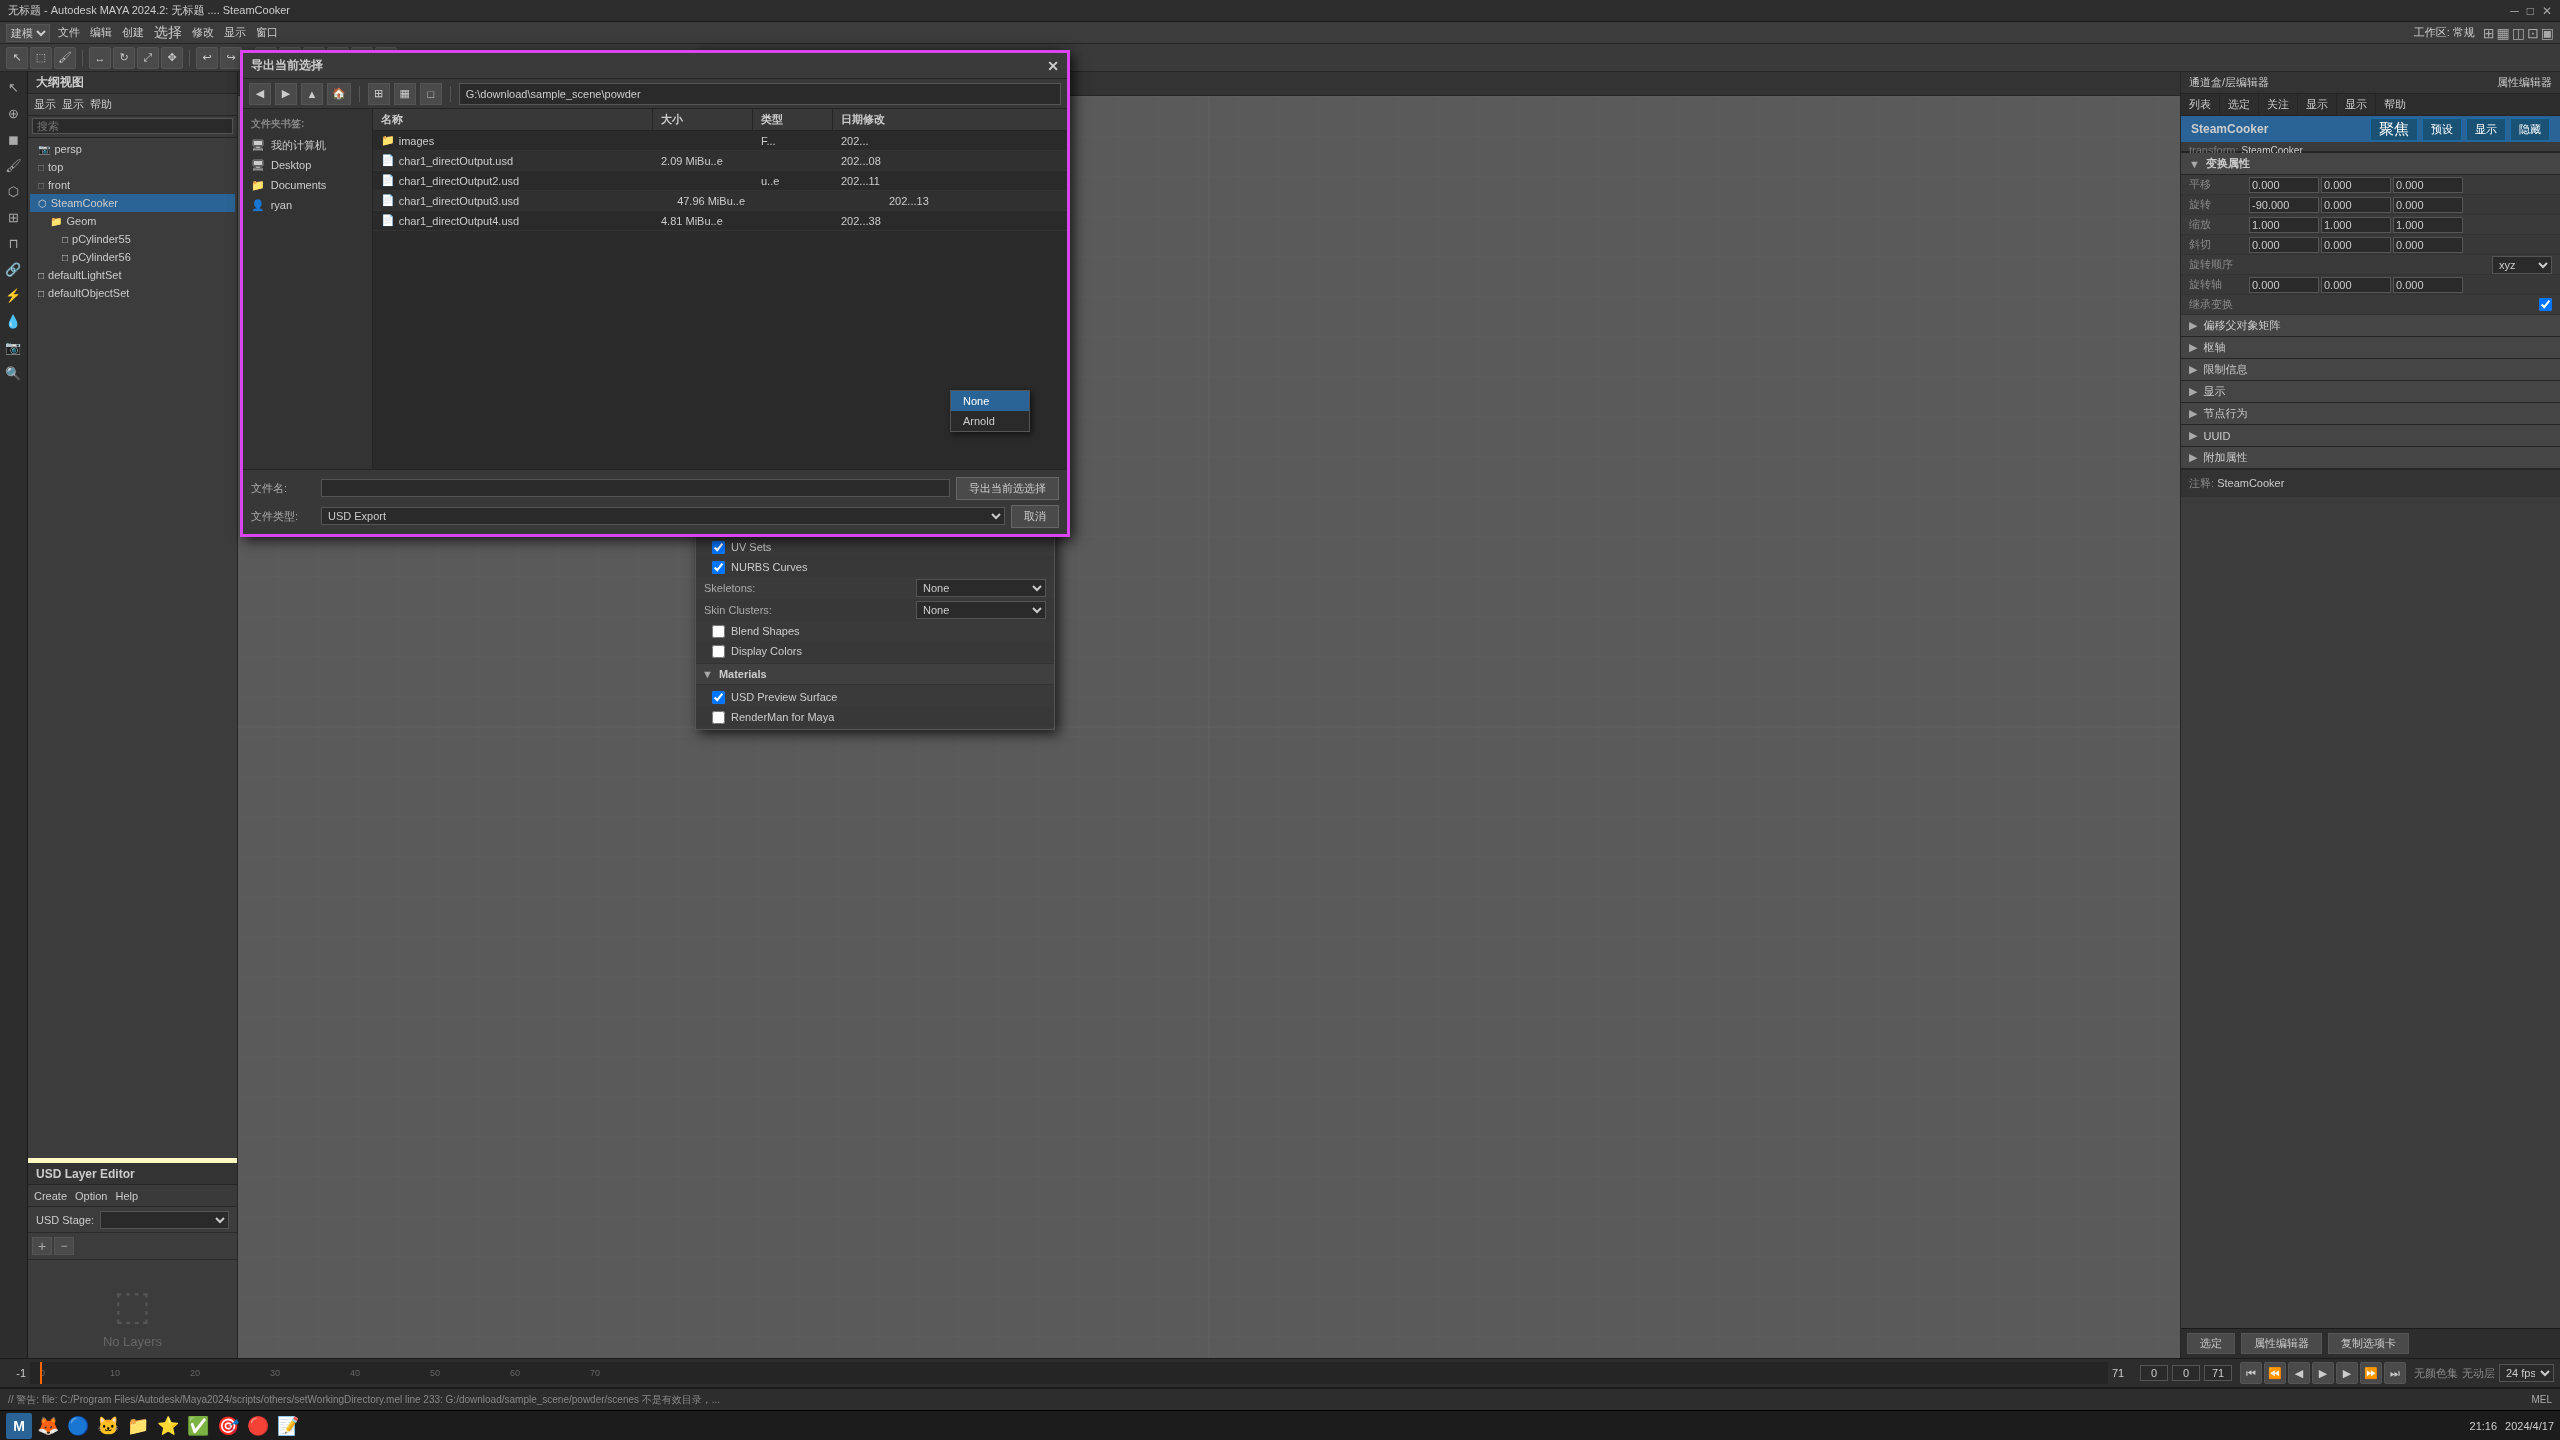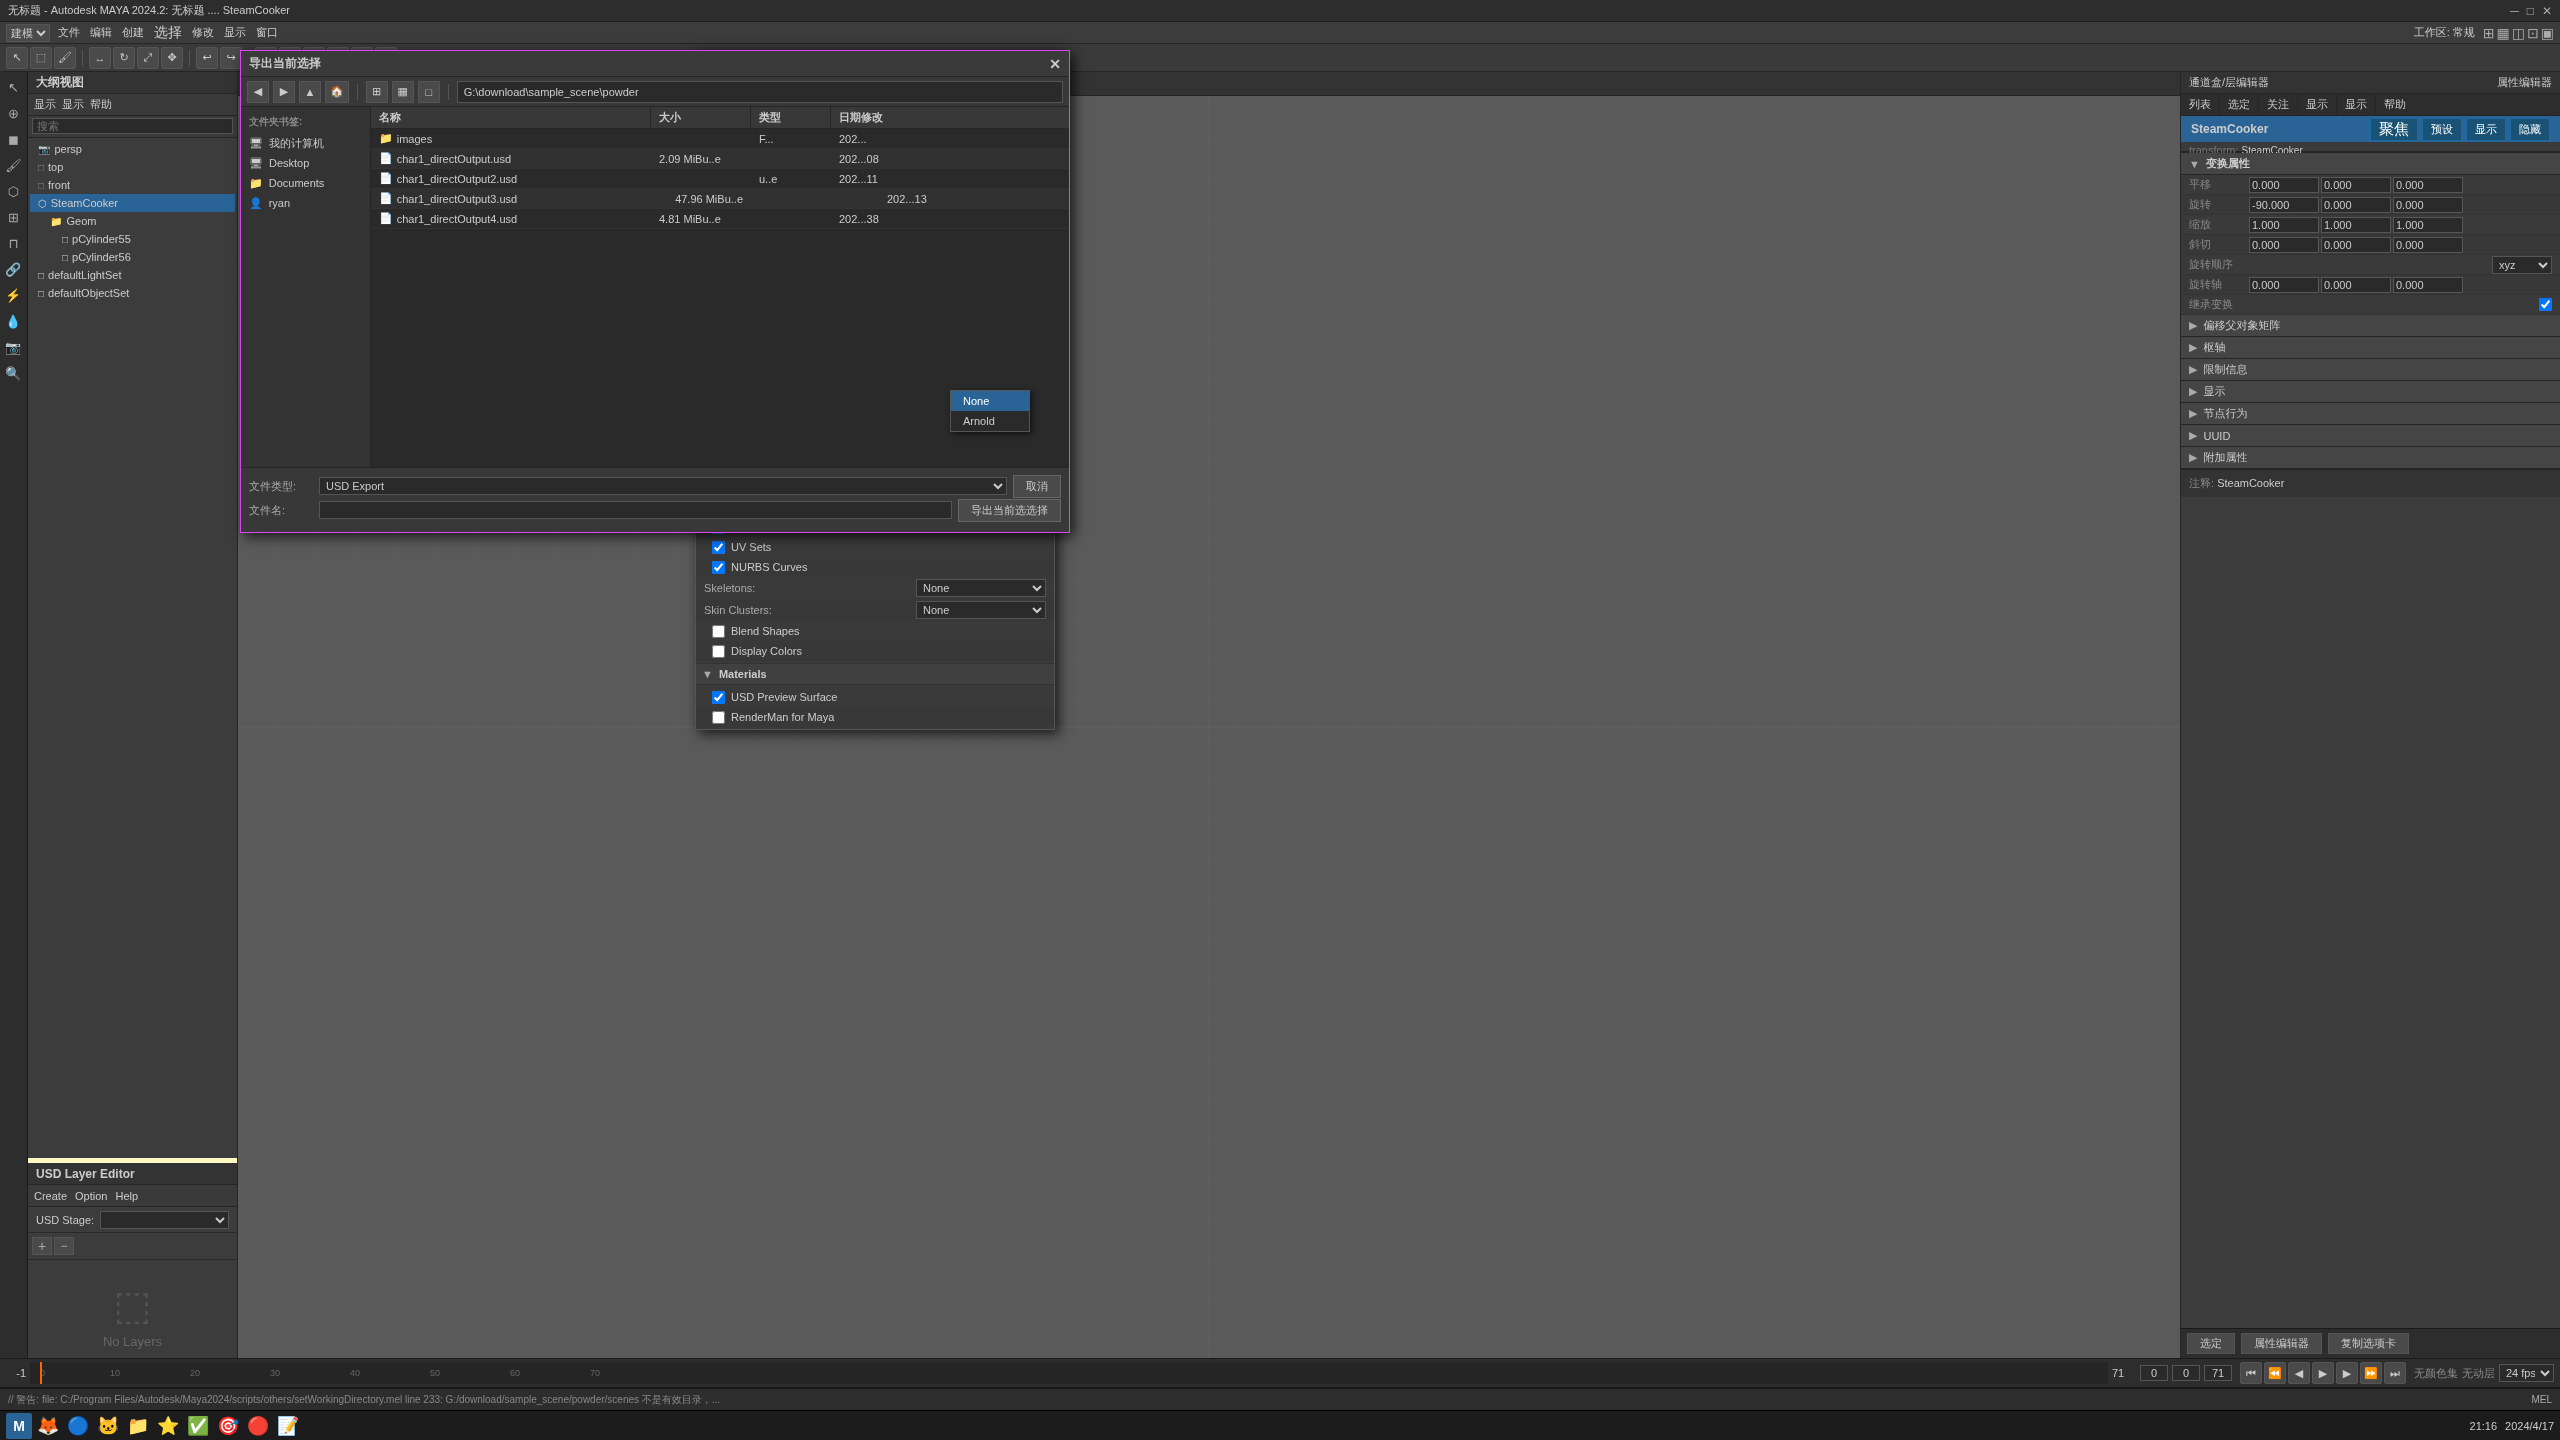--- a/index.html
+++ b/index.html
@@ -426,21 +426,21 @@
   <div style="width:26px; height:26px; display:flex; align-items:center; justify-content:center; font-size:18px; cursor:pointer;">✅</div>
   <div style="width:26px; height:26px; display:flex; align-items:center; justify-content:center; font-size:18px; cursor:pointer;">🎯</div>
   <div style="width:26px; height:26px; display:flex; align-items:center; justify-content:center; font-size:18px; cursor:pointer;">🔴</div>
   <div style="width:26px; height:26px; display:flex; align-items:center; justify-content:center; font-size:18px; cursor:pointer;">📝</div>
   <div style="margin-left:auto; display:flex; align-items:center; gap:8px; font-size:11px; color:#ccc;">
     <span>21:16</span>
     <span>2024/4/17</span>
   </div>
 </div>
 
-<div style="position:fixed; top:50px; left:240px; width:830px; background:#3c3c3c; border:1px solid #d946ef; box-shadow:4px 4px 12px rgba(0,0,0,0.7); z-index:100;">
+<div style="position:fixed; top:50px; left:240px; width:830px; background:#3c3c3c; border:3px solid #d946ef; box-shadow:4px 4px 12px rgba(0,0,0,0.7); z-index:100;">
 
   <div style="height:26px; background:#3a3a3a; display:flex; align-items:center; padding:0 8px; font-size:12px; font-weight:bold; border-bottom:1px solid #252525;">
     <span>导出当前选择</span>
     <span style="margin-left:auto; cursor:pointer; font-size:14px;">✕</span>
   </div>
 
   <div style="height:30px; background:#383838; display:flex; align-items:center; padding:0 6px; gap:4px; border-bottom:1px solid #252525;">
     <div class="dialog-toolbar-btn">◀</div>
     <div class="dialog-toolbar-btn">▶</div>
     <div class="dialog-toolbar-btn">▲</div>
@@ -529,32 +529,32 @@
           </div>
         <div style="width:100px; padding:0 8px;">4.81 MiBu..e</div>
         <div style="width:80px; padding:0 8px;"></div>
         <div style="width:100px; padding:0 8px;">202...38</div>
       </div>
     </div>
 
   </div>
 
   <div style="padding:6px 8px; background:#383838; border-top:1px solid #252525;">
+    <div style="display:flex; align-items:center; height:24px; margin-bottom:4px; font-size:11px;">
+      <label style="width:70px; color:#aaa;">文件名:</label>
+      <input type="text" style="flex: 1 1 0%; background: rgb(42, 42, 42); border: 1px solid rgb(85, 85, 85); color: rgb(204, 204, 204); font-size: 11px; padding: 2px 4px;">
+      <button style="background:#4a4a4a; border:1px solid #666; color:#ccc; font-size:11px; padding:3px 12px; cursor:pointer; margin-left:6px;">导出当前选选择</button>
+    </div>
     <div style="display:flex; align-items:center; height:24px; font-size:11px;">
       <label style="width:70px; color:#aaa;">文件类型:</label>
       <select style="flex:1; background:#2a2a2a; border:1px solid #555; color:#ccc; font-size:11px; padding:1px 2px;">
         <option>USD Export</option>
       </select>
       <button style="background:#4a4a4a; border:1px solid #666; color:#ccc; font-size:11px; padding:3px 12px; cursor:pointer; margin-left:6px;">取消</button>
     </div>
-    <div style="display:flex; align-items:center; height:24px; margin-bottom:4px; font-size:11px;">
-      <label style="width:70px; color:#aaa;">文件名:</label>
-      <input type="text" style="flex: 1 1 0%; background: rgb(42, 42, 42); border: 1px solid rgb(85, 85, 85); color: rgb(204, 204, 204); font-size: 11px; padding: 2px 4px;">
-      <button style="background:#4a4a4a; border:1px solid #666; color:#ccc; font-size:11px; padding:3px 12px; cursor:pointer; margin-left:6px;">导出当前选选择</button>
-    </div>
   </div>
 </div>
 
 <div style="position:fixed; top:50px; left:695px; width:360px; background:#3c3c3c; border:1px solid #555; box-shadow:4px 4px 12px rgba(0,0,0,0.7); z-index:99; max-height:680px; overflow-y:auto;">
 
   <div style="height:24px; background:#383838; display:flex; align-items:center; padding:0 8px; font-size:11px; border-bottom:1px solid #252525;">
     <span>选项...</span>
   </div>
 
   <div>

